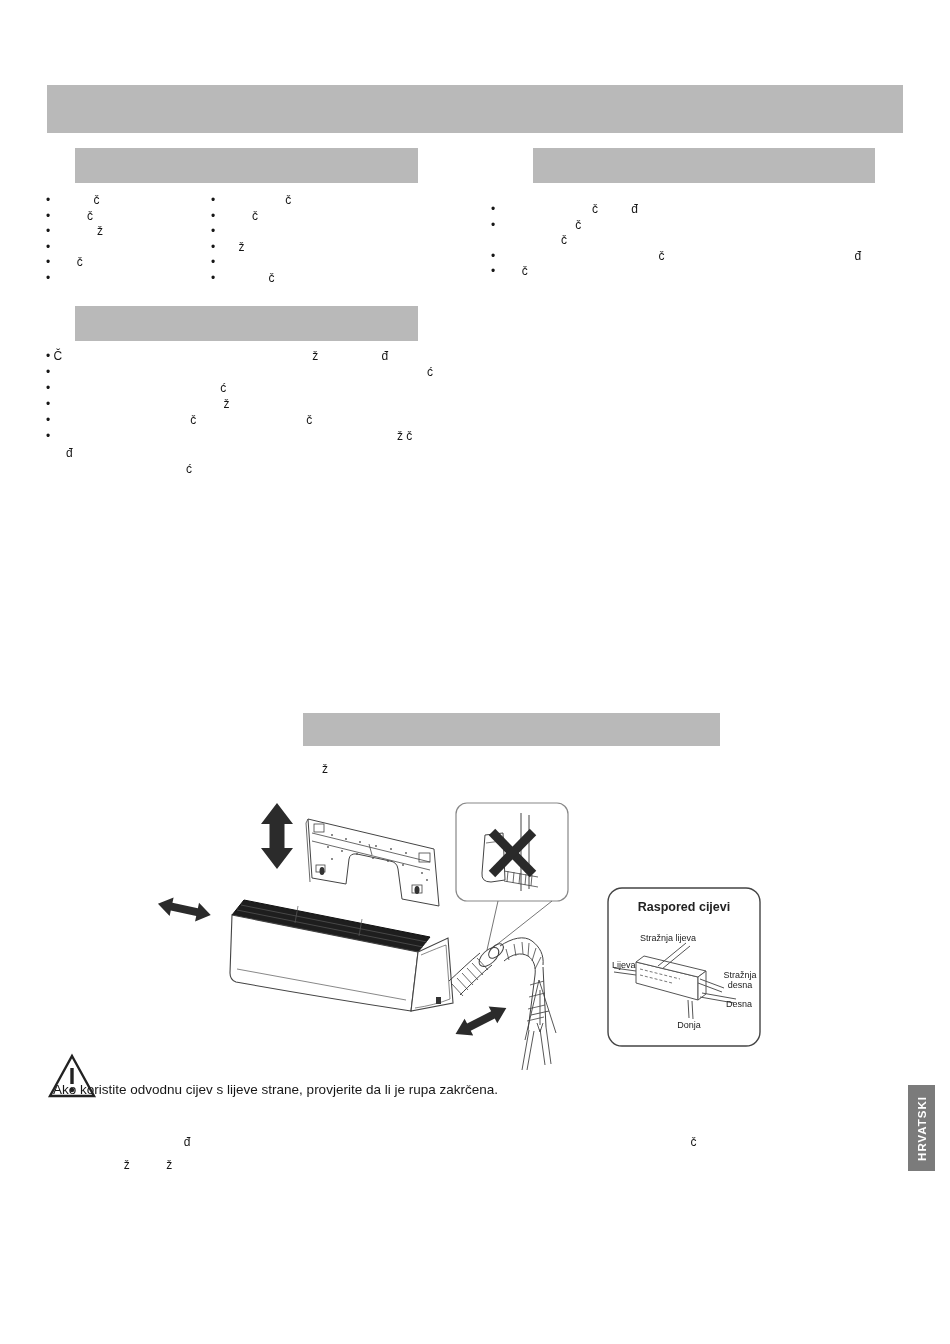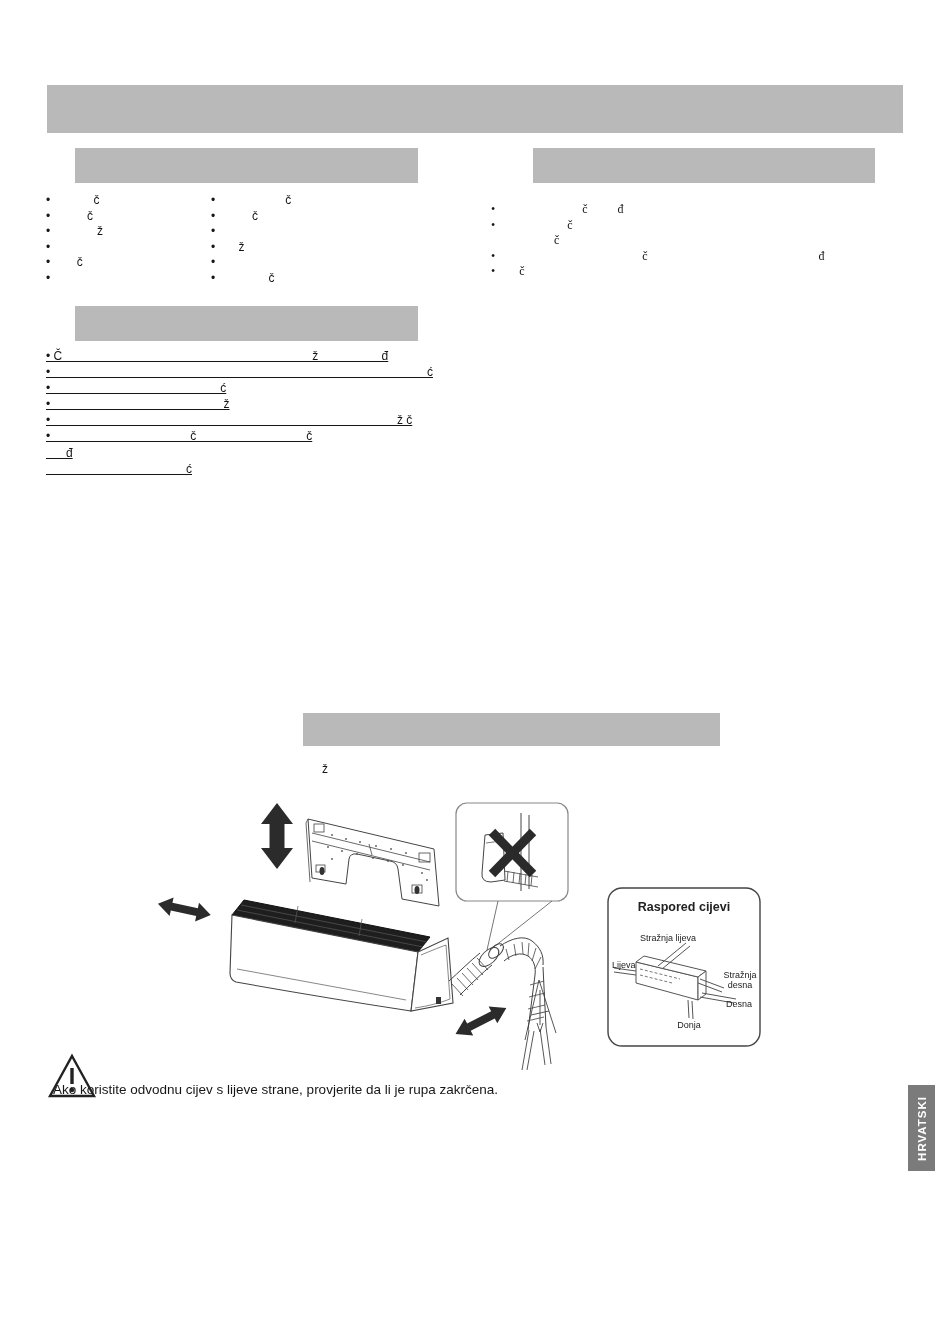--- a/index.html
+++ b/index.html
@@ -1,21 +1,21 @@
 <!DOCTYPE html>
 <html><head>
 <meta charset="utf-8">
 <style>
   html,body{margin:0;padding:0;background:#ffffff;}
   .page{position:relative;width:950px;height:1344px;background:#ffffff;overflow:hidden;
         font-family:"Liberation Sans",sans-serif;color:#1a1a1a;}
   .bar{position:absolute;background:#b9b9b9;}
   .ln{white-space:pre;font-size:12px;line-height:15.5px;color:#161616;}
   .list{position:absolute;}
-  .loc .ln{line-height:16.1px;text-decoration:underline;}
+  .loc .ln{line-height:16.1px;}
   .foot .ln{line-height:23px;}
   .solo-char{position:absolute;font-size:12px;color:#161616;}
   .warn-wrap{position:absolute;left:47px;top:1082px;display:flex;align-items:flex-end;}
   .warn-text{font-size:13.5px;color:#161616;padding-left:6px;padding-bottom:2px;}
   .lang-tab{position:absolute;left:908px;top:1085px;width:27px;height:86px;background:#7b7b7b;
             display:flex;align-items:center;justify-content:center;}
   .lang-tab span{writing-mode:vertical-rl;transform:rotate(180deg);color:#ffffff;
                  font-size:11.5px;font-weight:bold;letter-spacing:1px;}
   svg{position:absolute;}
   .diagram{left:140px;top:785px;}
@@ -45,37 +45,37 @@
 
   <div class="list" style="left:211px;top:193px;">
     <div class="ln">•                     č</div>
     <div class="ln">•           č</div>
     <div class="ln">•</div>
     <div class="ln">•       ž</div>
     <div class="ln">•</div>
     <div class="ln">•                č</div>
   </div>
 
-  <div class="list" style="left:491px;top:202px;font-family:Liberation Serif, serif;">
+  <div class="list" style="left:491px;top:202px;">
     <div class="ln">•                             č          đ</div>
     <div class="ln">•                        č</div>
     <div class="ln">                     č</div>
     <div class="ln">•                                                 č                                                         đ</div>
     <div class="ln">•        č</div>
   </div>
 
   <div class="list loc" style="left:46px;top:348px;">
     <div class="ln">• Č                                                                           ž                   đ</div>
     <div class="ln">•                                                                                                                 ć</div>
     <div class="ln"></div>
     <div class="ln">•                                                   ć</div>
     <div class="ln"></div>
     <div class="ln">•                                                    ž</div>
+    <div class="ln">•                                          č                                 č</div>
     <div class="ln">•                                                                                                        ž č</div>
-    <div class="ln">•                                          č                                 č</div>
     <div class="ln">      đ</div>
     <div class="ln">                                          ć</div>
   </div>
 
   <div class="solo-char" style="left:322px;top:762px;">ž</div>
 
   <svg class="diagram" width="640" height="300" viewBox="0 0 640 300">
 
     <polygon fill="#2b2b2b" points="137,18 153,39 144.5,39 144.5,63 153,63 137,84 121,63 129.5,63 129.5,39 121,39"></polygon>
 
@@ -189,18 +189,22 @@
 
   <div class="warn-wrap">
     <svg width="50" height="46" viewBox="0 0 50 46">
       <polygon points="25,3 47,43 3,43" fill="none" stroke="#222" stroke-width="2.4"></polygon>
       <line x1="25" y1="15" x2="25" y2="31" stroke="#222" stroke-width="3.4"></line>
       <circle cx="25" cy="37" r="2.3" fill="#222"></circle>
     </svg>
     <div class="warn-text">Ako koristite odvodnu cijev s lijeve strane, provjerite da li je rupa zakrčena.</div>
   </div>
 
+  <div class="list foot" style="left:47px;top:1131px;">
+    <div class="ln">                                         đ                                                                                                                                                      č</div>
+    <div class="ln">                       ž           ž</div>
+  </div>
 
   <div class="lang-tab">
     <span>HRVATSKI</span>
   </div>
 
 </div>
 
 </body></html>

